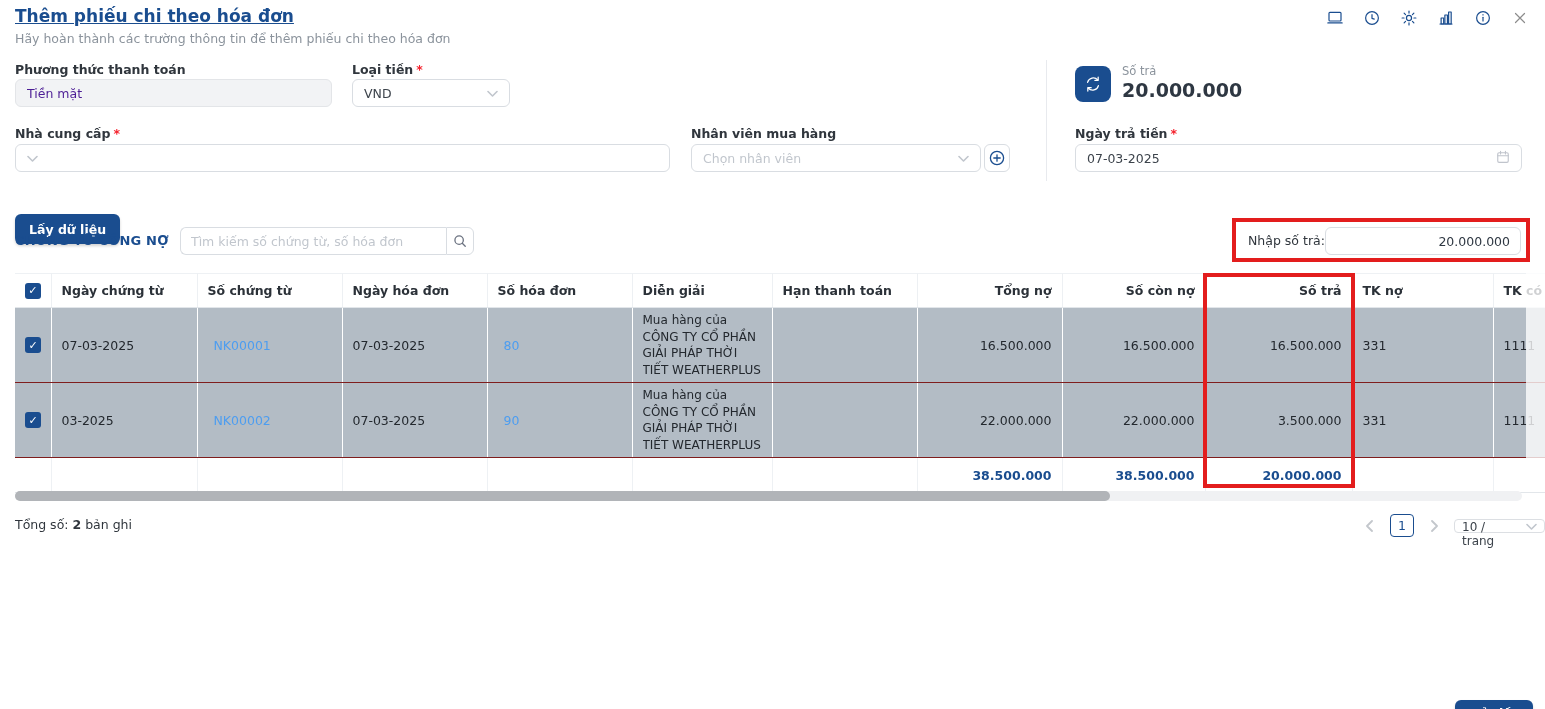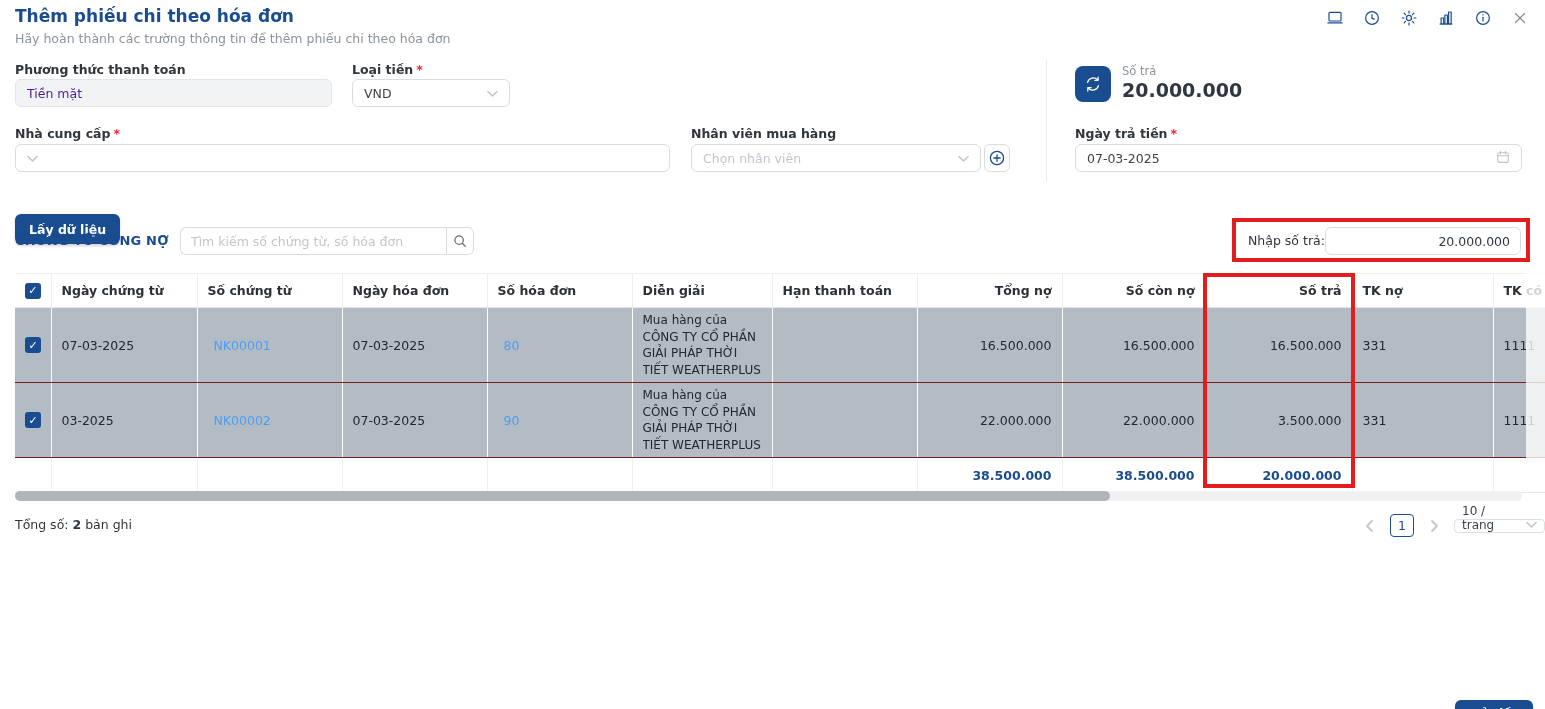--- a/index.html
+++ b/index.html
@@ -3,21 +3,21 @@
 <meta charset="utf-8">
 <style>
   * { box-sizing: border-box; margin: 0; padding: 0; }
   html,body { width:1545px; height:709px; }
   body {
     font-family: "DejaVu Sans", "Liberation Sans", sans-serif;
     background:#fff; color:#262626; font-size:13px; position:relative; overflow:hidden;
   }
   .abs { position:absolute; }
   
-  .page-title { left:15px; top:6px; font-size:17px; font-weight:bold; color:#1a4d8f; }
+  .page-title { left:15px; top:6px; font-size:17px; font-weight:bold; color:#1a4d8f;text-decoration:underline; }
   .page-subtitle { left:15px; top:31px; font-size:12.5px; color:#8b939c; }
   .toolbar { top:9px; right:16px; display:flex; gap:19px; align-items:center; }
   .tool-icon { width:18px; height:18px; cursor:pointer; }
   .tool-icon svg { width:18px; height:18px; stroke:#1a4d8f; fill:none; stroke-width:1.6; stroke-linecap:round; stroke-linejoin:round; }
   .tool-icon.gray svg { stroke:#8c8c8c; }
   
   .field-label { font-size:12.5px; font-weight:600; color:#30363d; white-space:nowrap; }
   .req { color:#f5222d; margin-left:3px; }
   .input, .select {
     height:28px; border:1px solid #d9dde2; border-radius:6px; background:#fff;
@@ -72,21 +72,21 @@
   
   .hscroll-track { left:15px; top:491px; width:1507px; height:10px; background:#f0f1f3; border-radius:6px; }
   .hscroll-thumb { width:1095px; height:10px; background:#b1b4b8; border-radius:6px; cursor:grab; }
   
   .footer-total { left:15px; top:517px; font-size:12.5px; color:#30363d; }
   .footer-total b { font-weight:bold; }
   .pagination { top:514px; left:1360px; display:flex; align-items:center; gap:10px; }
   .pg-arrow { width:20px; height:23px; display:flex; align-items:center; justify-content:center; cursor:pointer; }
   .pg-arrow svg { width:9px; height:12px; stroke:#c3c7cc; fill:none; stroke-width:1.8; stroke-linecap:round; stroke-linejoin:round; }
   .pg-page { width:25px; height:23px; border:1px solid #1a4d8f; border-radius:4px; color:#1a4d8f; font-size:12.5px; display:flex; align-items:center; justify-content:center; cursor:pointer; background:#fff; }
-  .pg-size { height:14px; border:1px solid #dcdfe3; border-radius:4px; background:#fff; display:flex; align-items:flex-end; gap:6px; padding:0 7px; font-size:12px; color:#3c434b; cursor:pointer; }
+  .pg-size { height:14px; border:1px solid #dcdfe3; border-radius:4px; background:#fff; display:flex; align-items:flex-start; gap:6px; padding:0 7px; font-size:12px; color:#3c434b; cursor:pointer; }
 </style>
 </head>
 <body>
 
 <div class="abs page-title">Thêm phiếu chi theo hóa đơn</div>
 <div class="abs page-subtitle">Hãy hoàn thành các trường thông tin để thêm phiếu chi theo hóa đơn</div>
 
 <div class="abs toolbar">
   <span class="tool-icon">
     <svg viewBox="0 0 24 24">

